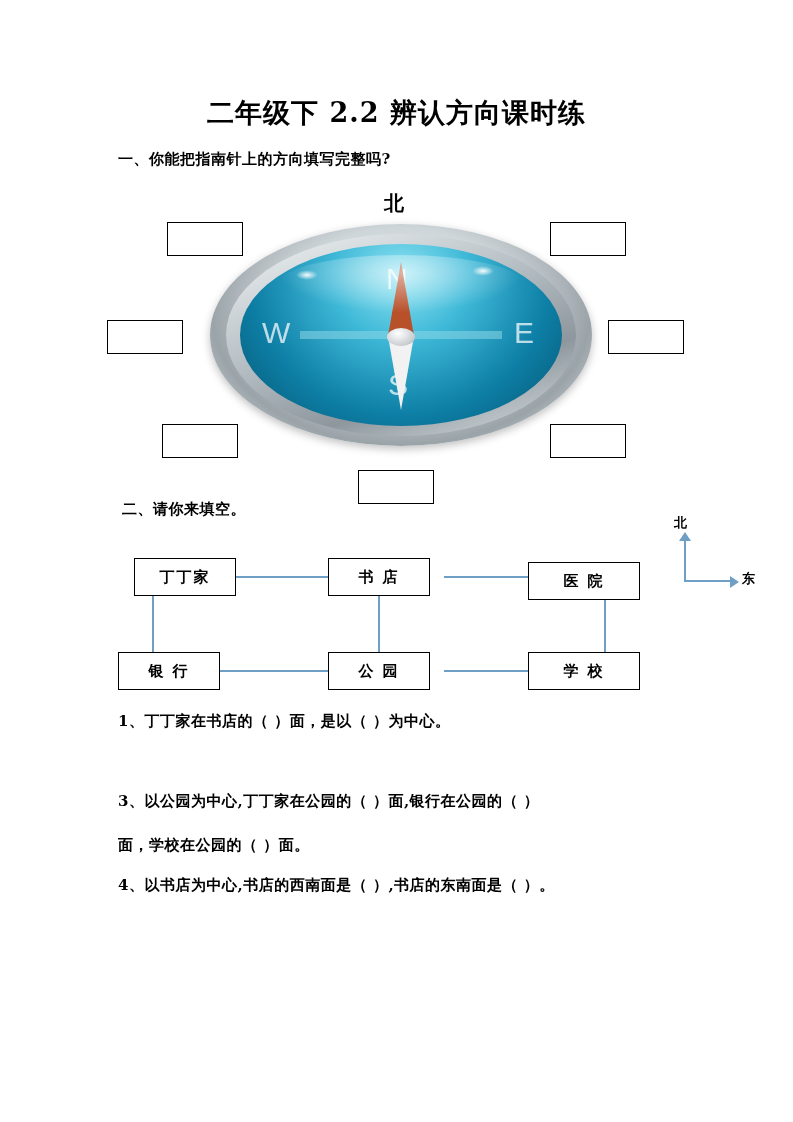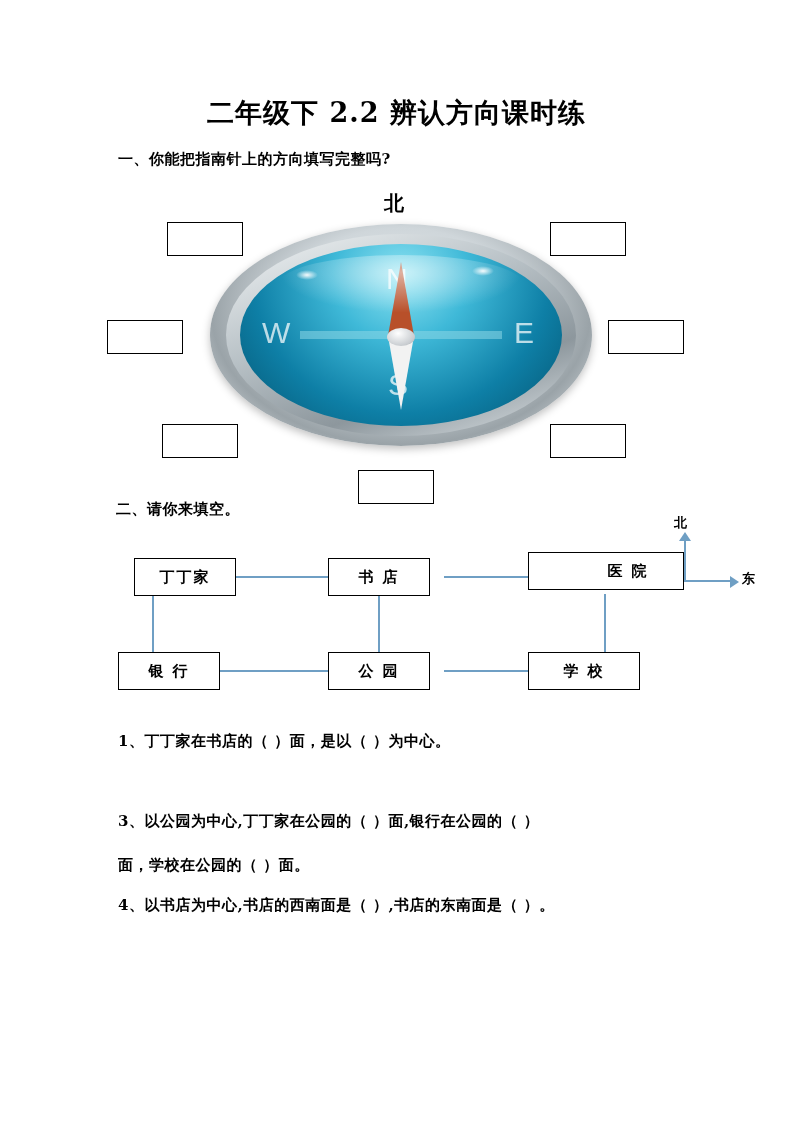--- a/index.html
+++ b/index.html
@@ -37,21 +37,21 @@
 
   
   .sec-head {
     position: absolute;
     font-size: 15px;
     font-weight: bold;
     font-family: "DejaVu Serif", "Liberation Serif", serif;
     letter-spacing: 0.5px;
   }
   #sec1-head { left: 118px; top: 150px; }
-  #sec2-head { left: 116px; top: 500px; }
+  #sec2-head { left: 122px; top: 500px; }
 
   
   .compass-wrap {
     position: absolute;
     left: 196px;
     top: 190px;
     width: 420px;
     height: 300px;
   }
   .north-label {
@@ -231,21 +231,20 @@
 
   
   .qline {
     position: absolute;
     left: 118px;
     font-size: 15px;
     font-weight: bold;
     font-family: "DejaVu Serif", "Liberation Serif", serif;
     letter-spacing: 0.5px;
     white-space: nowrap;
-    margin-top: 20px;
   }
 </style>
 </head>
 <body>
 
 <div class="page">
 
   <div class="title">二年级下 2.2 辨认方向课时练</div>
 
   <div class="sec-head" id="sec1-head">一、你能把指南针上的方向填写完整吗?</div>
@@ -299,21 +298,21 @@
     <div class="link h" style="left:100px; top:28px; width:126px;"></div>
     <div class="link h" style="left:326px; top:28px; width:126px;"></div>
     <div class="link h" style="left:100px; top:122px; width:126px;"></div>
     <div class="link h" style="left:326px; top:122px; width:126px;"></div>
     <div class="link v" style="left:34px; top:46px; height:76px;"></div>
     <div class="link v" style="left:260px; top:46px; height:76px;"></div>
     <div class="link v" style="left:486px; top:46px; height:76px;"></div>
 
     <div class="node" style="left:16px; top:10px;">丁丁家</div>
     <div class="node" style="left:210px; top:10px;">书 店</div>
-    <div class="node" style="left:410px; top:4px; width:110px;padding-left:44px;">医 院</div>
+    <div class="node" style="left:410px; top:14px; width:110px;">医 院</div>
 
     <div class="node" style="left:0px; top:104px;">银 行</div>
     <div class="node" style="left:210px; top:104px;">公 园</div>
     <div class="node" style="left:410px; top:104px; width:110px;">学 校</div>
   </div>
 
   <div class="qline" style="top:712px;">1、丁丁家在书店的（      ）面，是以（      ）为中心。</div>
   <div class="qline" style="top:792px;">3、以公园为中心,丁丁家在公园的（      ）面,银行在公园的（      ）</div>
   <div class="qline" style="top:836px;">面，学校在公园的（      ）面。</div>
   <div class="qline" style="top:876px;">4、以书店为中心,书店的西南面是（      ）,书店的东南面是（      ）。</div>

